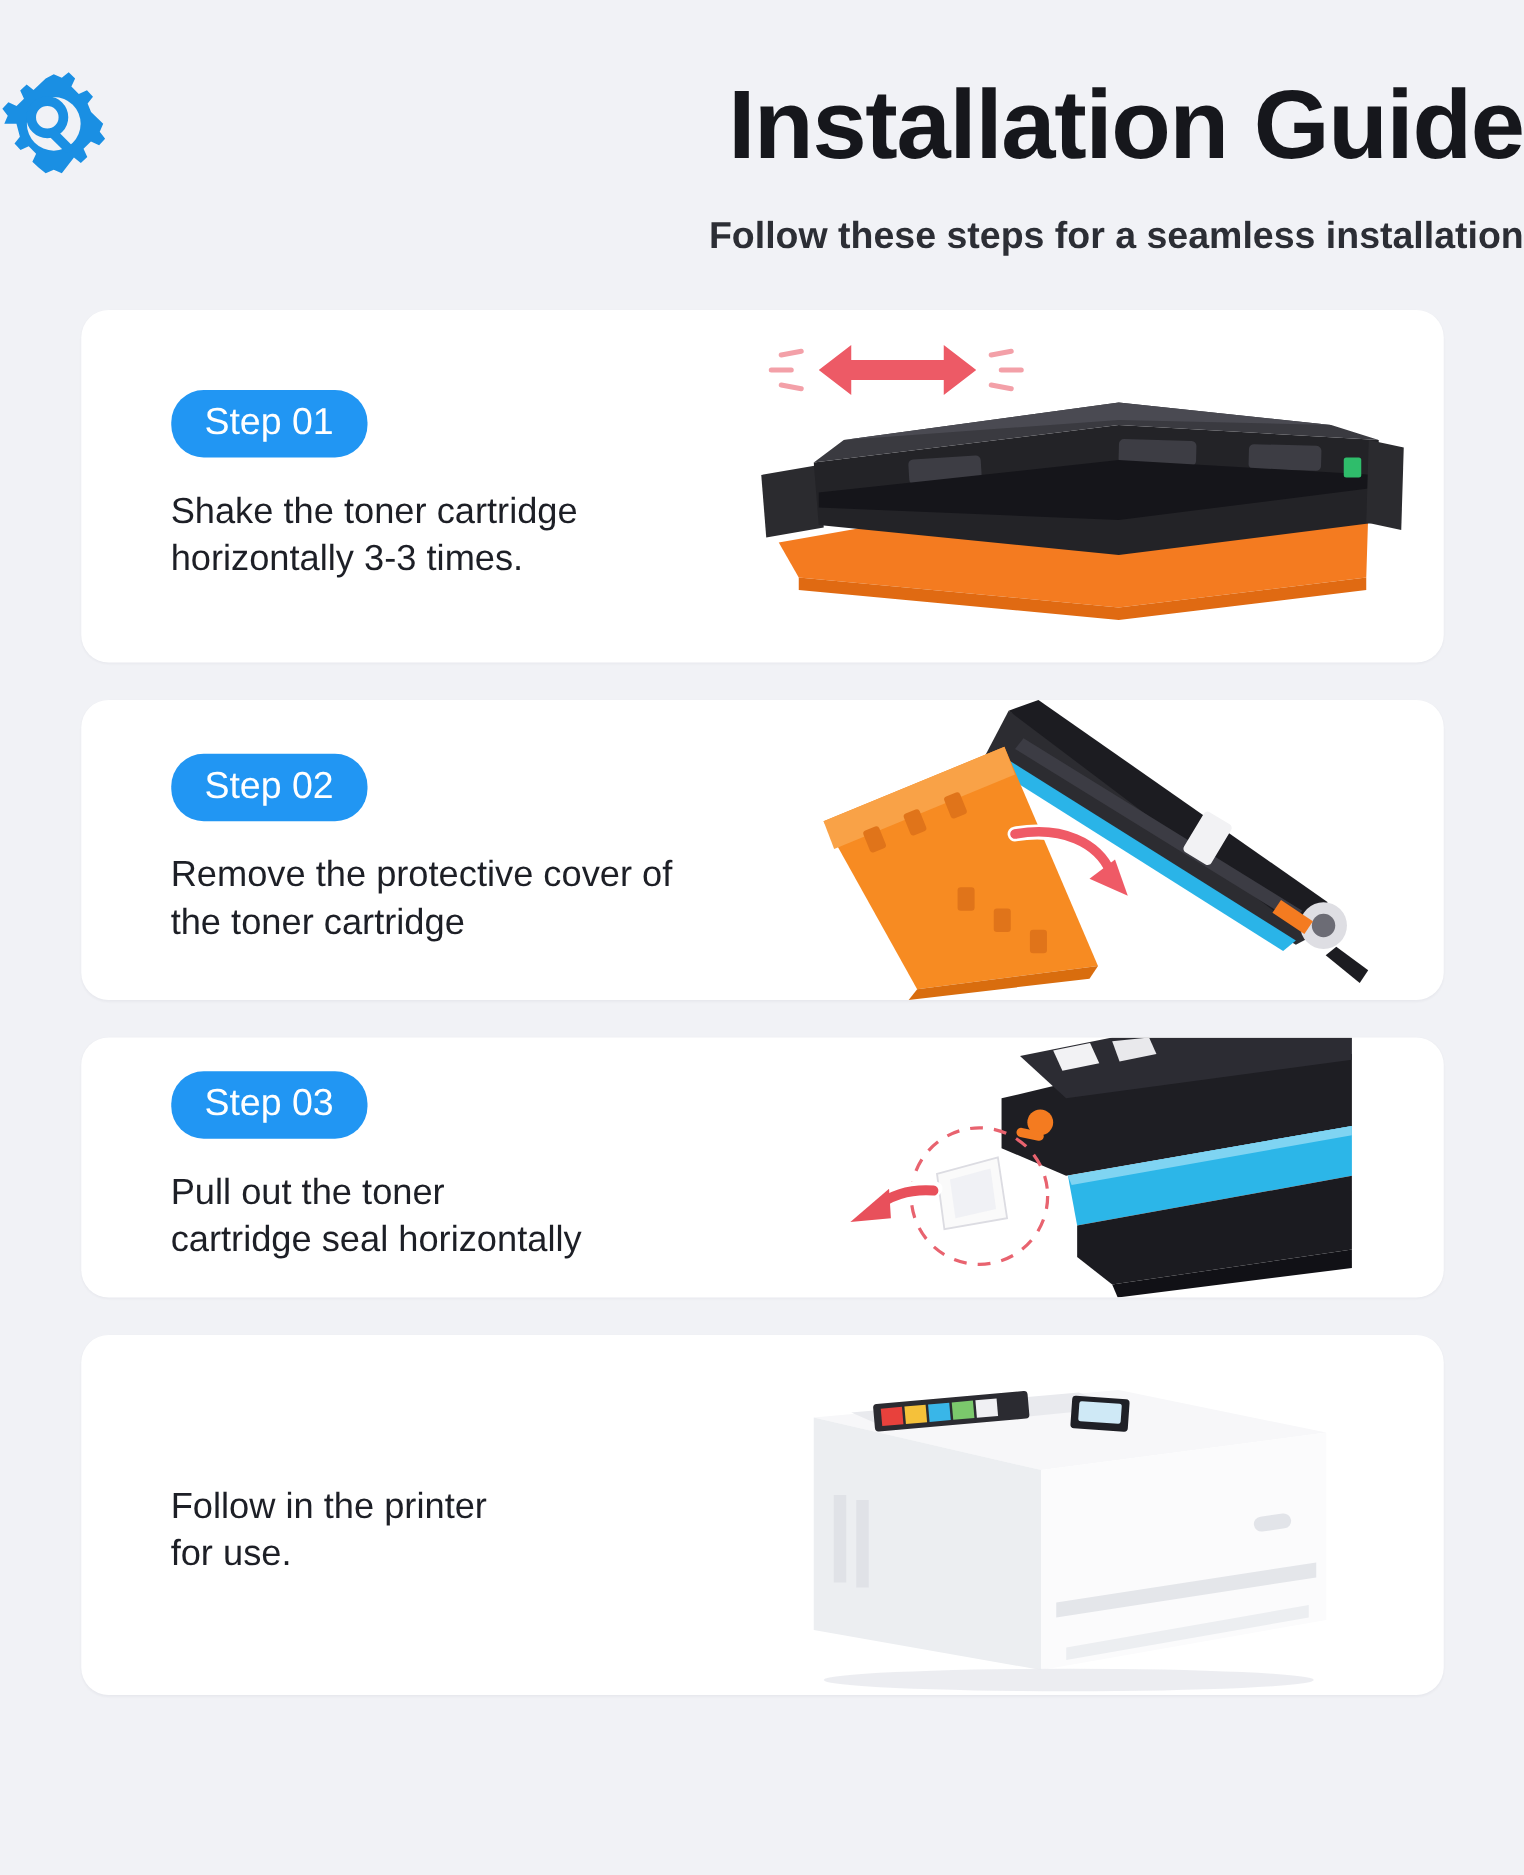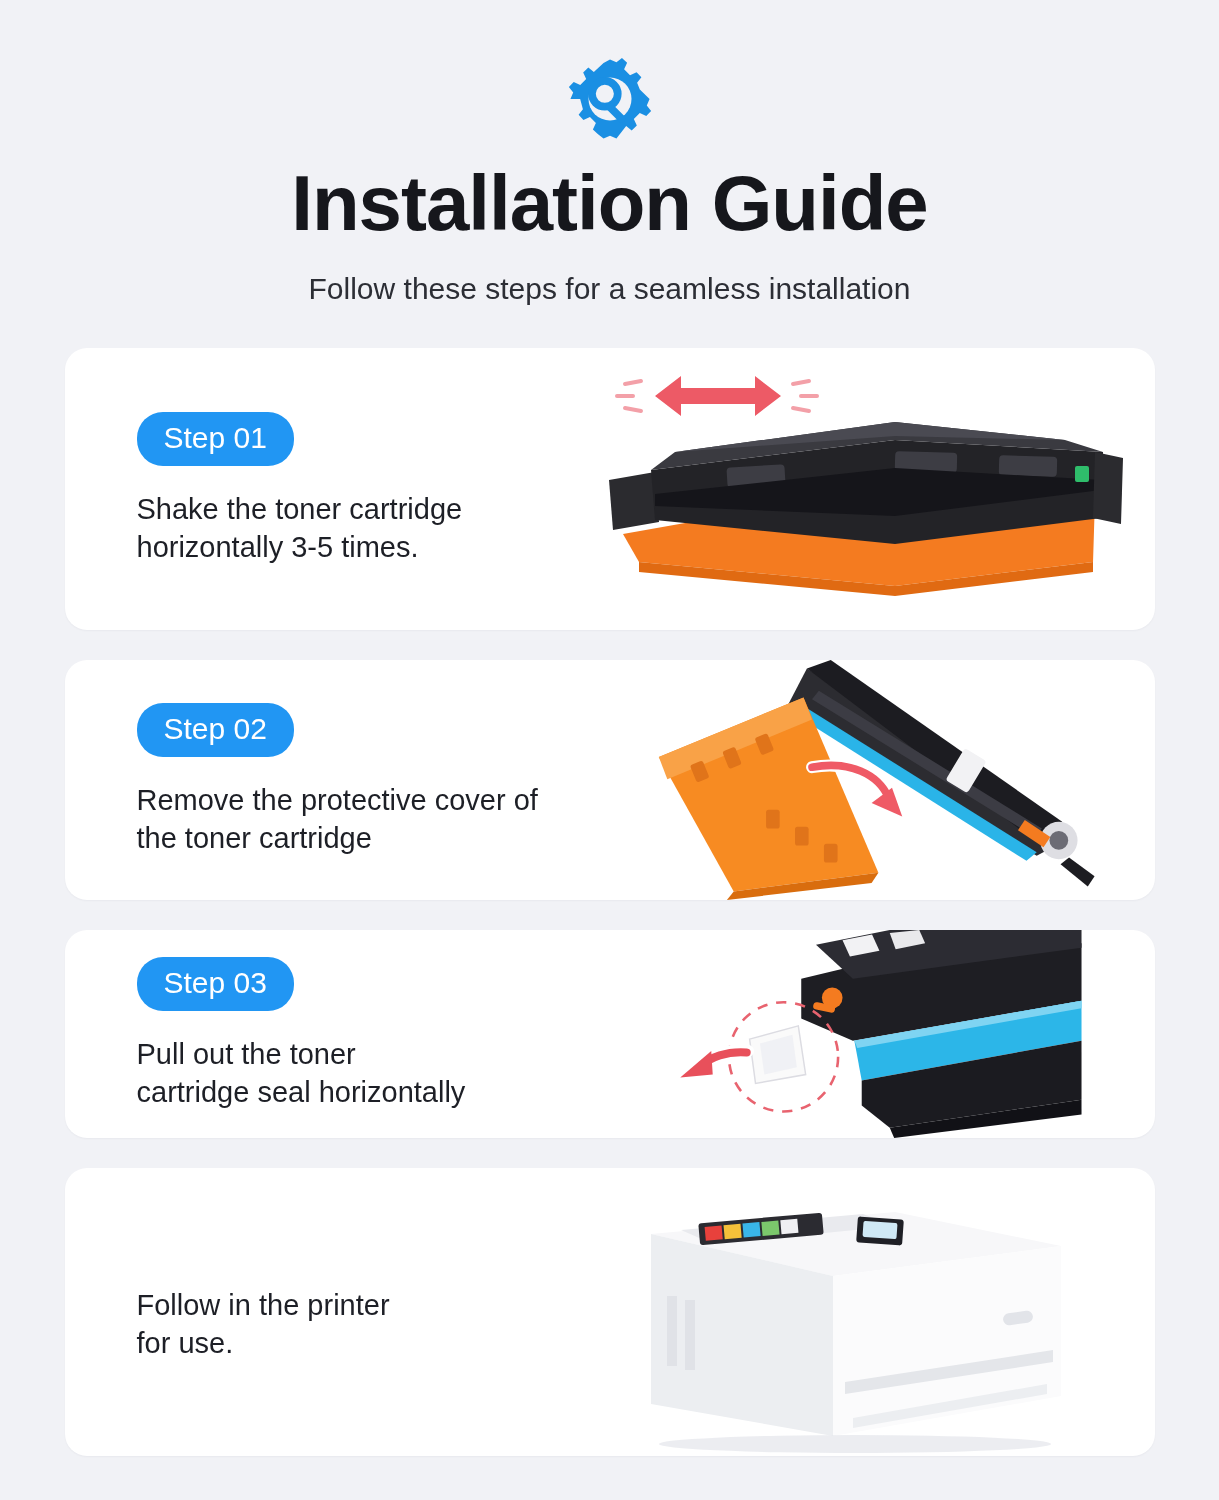--- a/index.html
+++ b/index.html
@@ -15,35 +15,35 @@
   
   .header {
     padding-top: 56px;
     text-align: center;
   }
   .title-row {
     display: flex;
     align-items: center;
     justify-content: space-between;
     gap: 22px;
-    flex-direction: column;
   }
   .gear-icon { width: 86px; height: 86px; flex: 0 0 auto; display: block; }
   .page-title {
     font-size: 78px;
     font-weight: bold;
     color: #16171c;
     letter-spacing: -1px;
     line-height: 1;
   }
   .subtitle {
     margin-top: 30px;
     font-size: 30px;
     color: #2c2e35;
-    font-weight: 400;
+    font-weight: 700;
+    text-align: right;
   }
 
   
   .cards {
     margin: 42px auto 0 auto;
     width: 1090px;
     display: flex;
     flex-direction: column;
     gap: 30px;
   }
@@ -112,21 +112,21 @@
   </div>
   <div class="subtitle">Follow these steps for a seamless installation</div>
 </div>
 
 <div class="cards">
 
   <div class="card card-1">
     <div class="card-text">
       <div class="step-badge">Step 01</div>
       <div class="step-desc">Shake the toner cartridge
-horizontally 3-5 times.</div>
+horizontally 3-3 times.</div>
     </div>
     <div class="card-art">
       <svg viewBox="0 0 560 282" aria-hidden="true">
 
         <g stroke="#f3a0a8" stroke-width="4" stroke-linecap="round">
           <line x1="22" y1="48" x2="38" y2="48"></line>
           <line x1="30" y1="36" x2="46" y2="33"></line>
           <line x1="30" y1="60" x2="46" y2="63"></line>
         </g>
 

